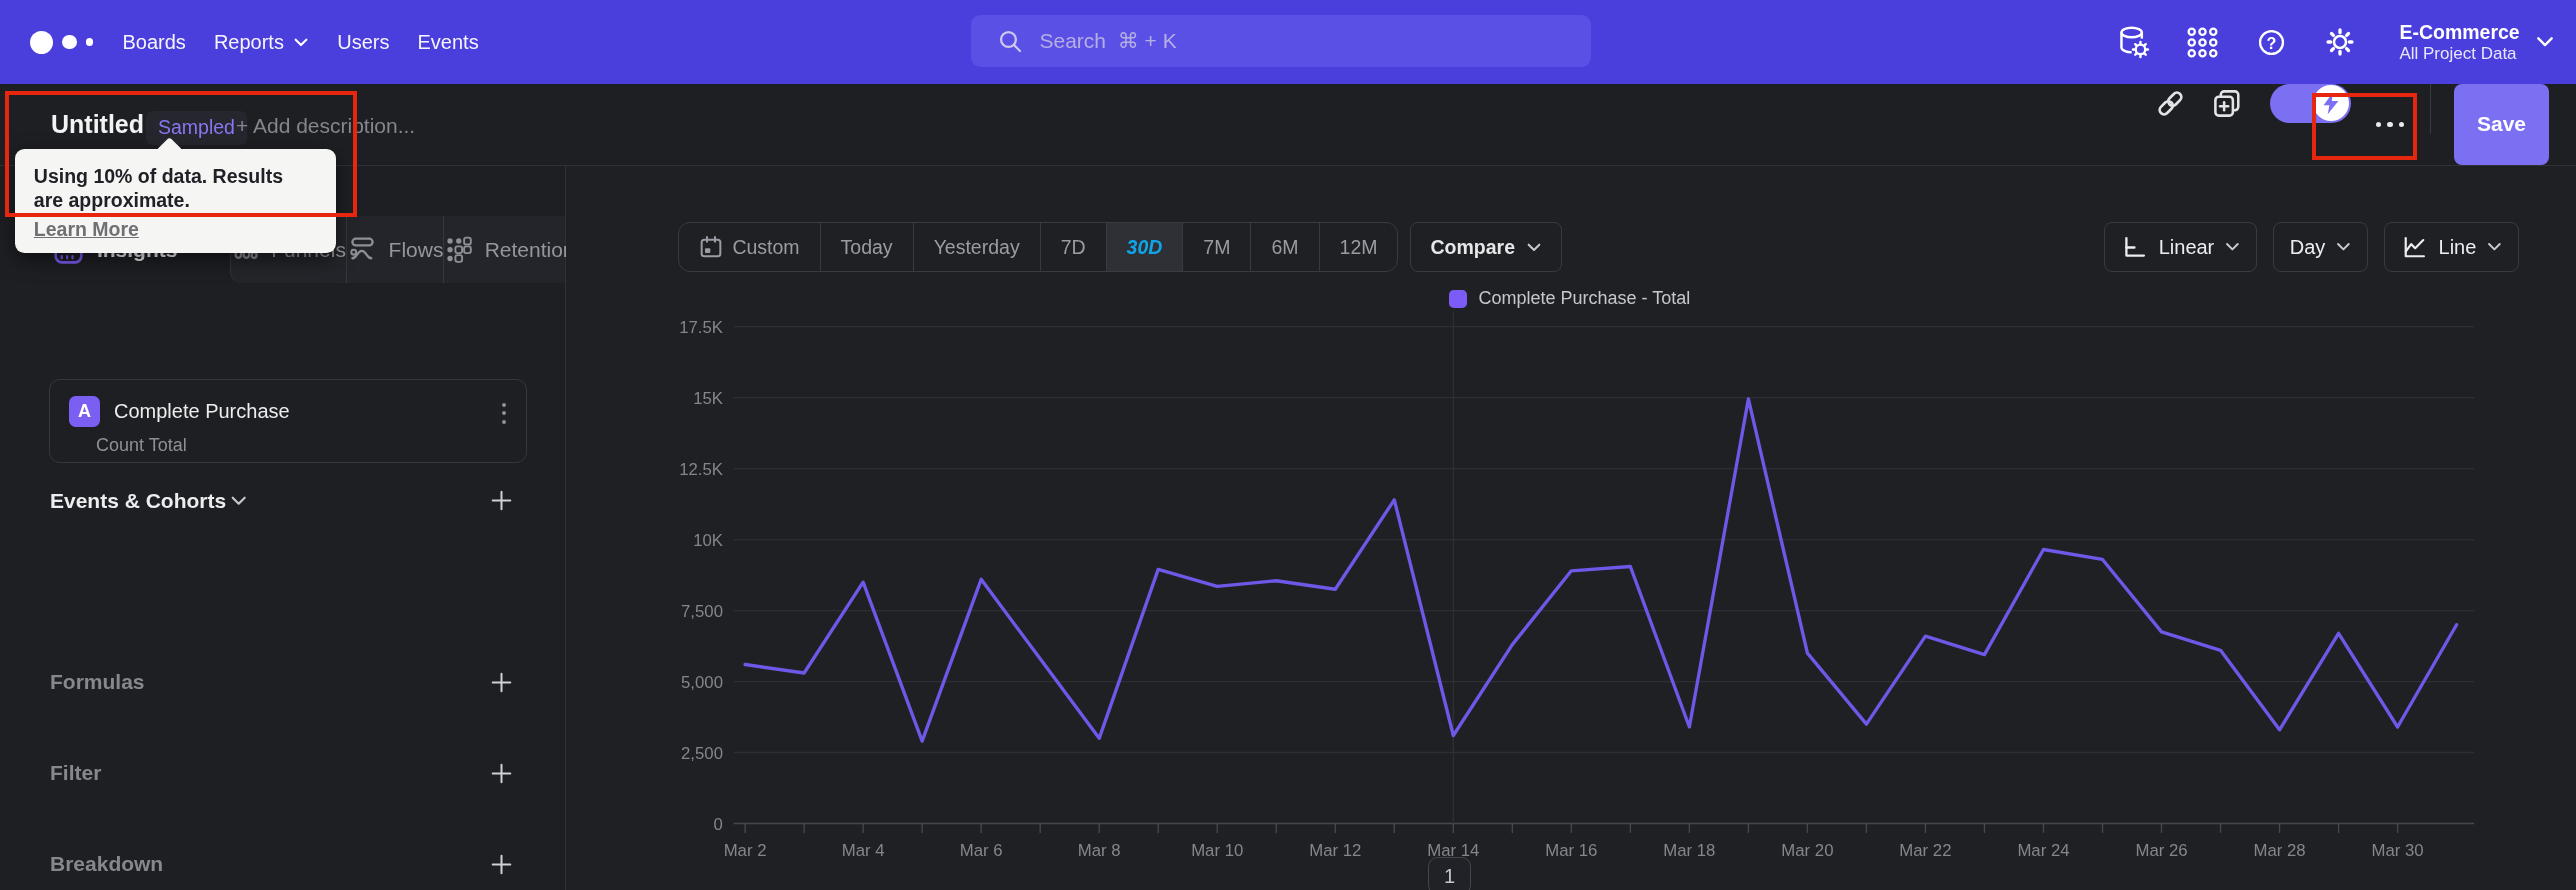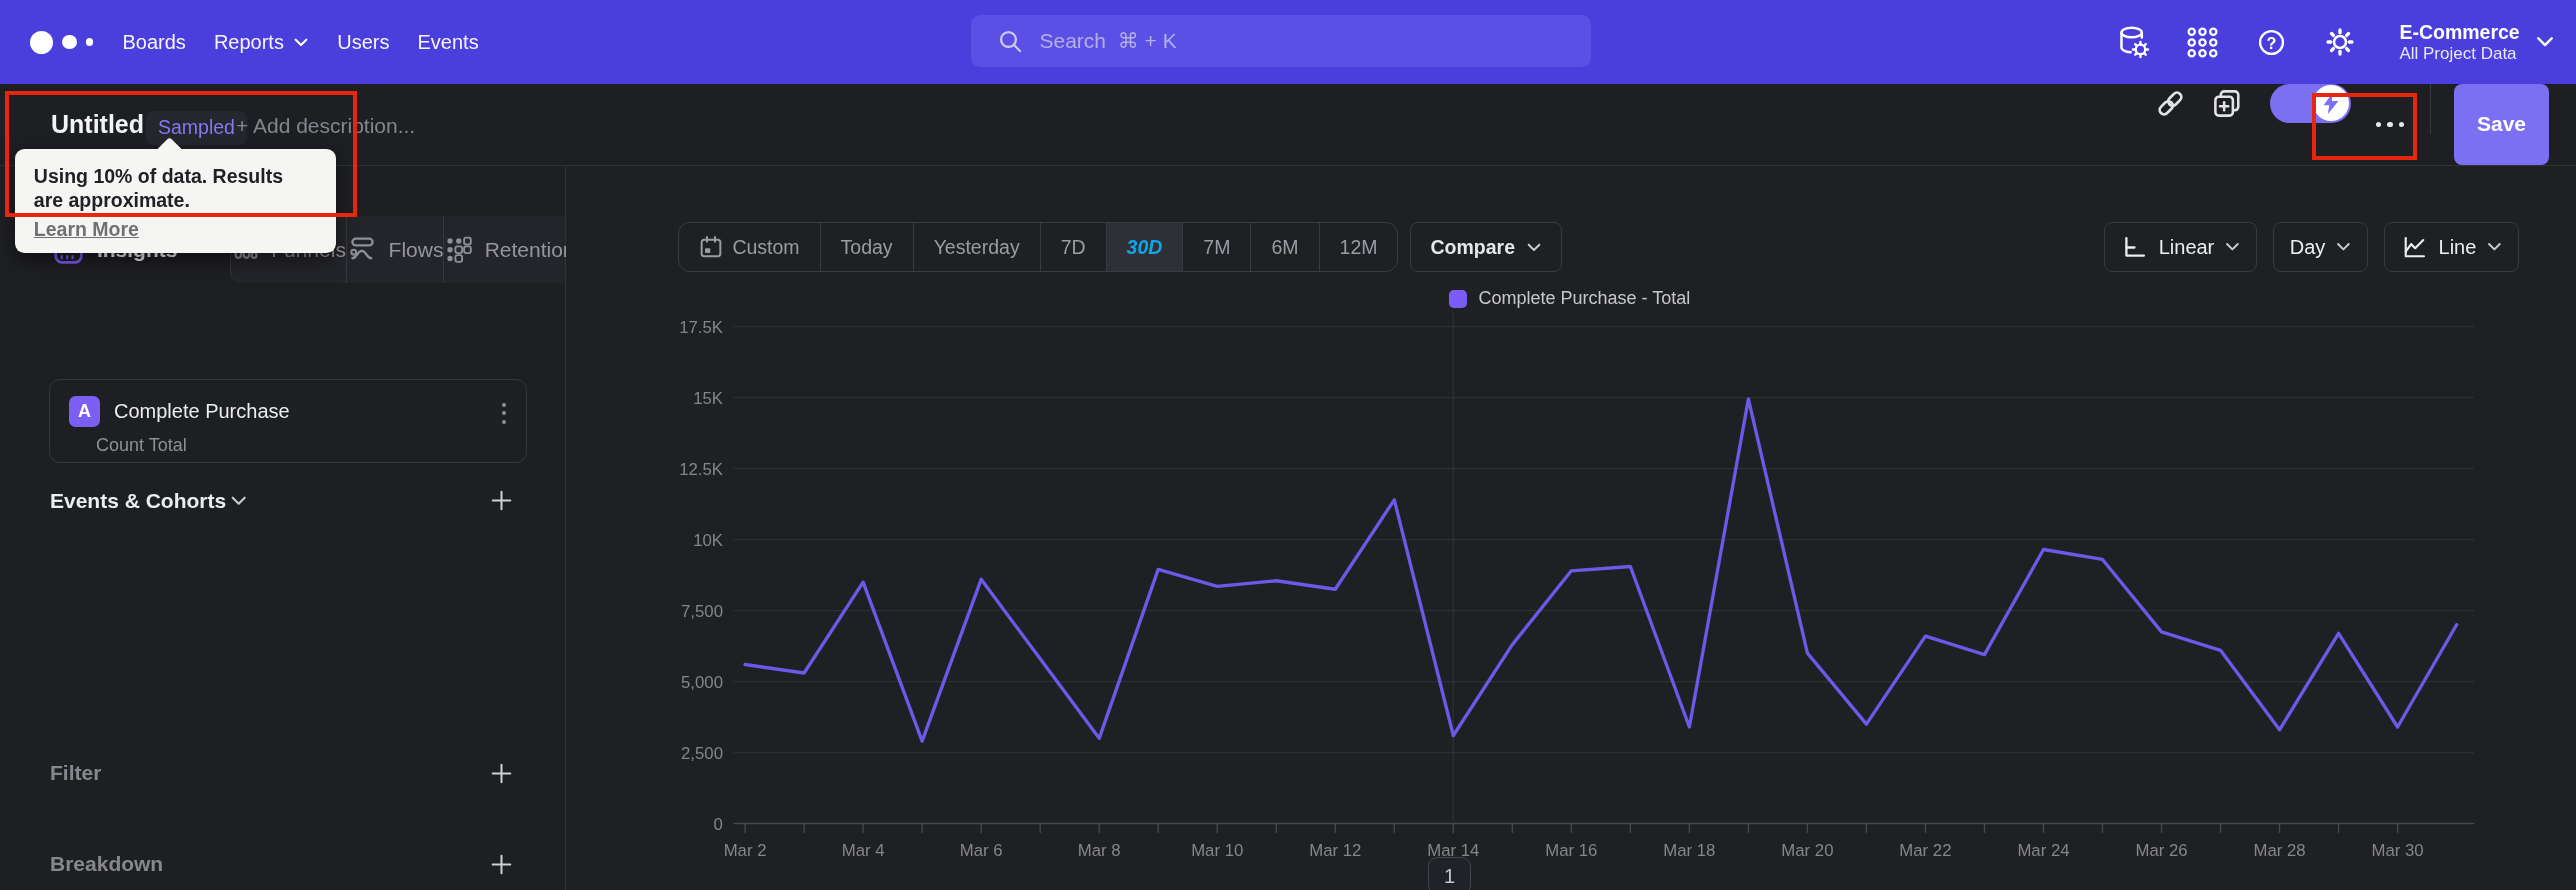--- a/index.html
+++ b/index.html
@@ -336,20 +336,31 @@
       <div class="ev-name">Complete Purchase</div>
       <div class="ev-metric">Count Total</div>
       <div class="kebab-v">
           <i></i>
           <i></i>
           <i></i>
         </div>
     </div>
 
     <div class="sb-section" style="top:339px;"></div>
+    <div class="sb-section" style="top:504px;">
+      <span>Formulas</span>
+      <div class="plus-btn" style="top:-1.3px;">
+        <svg width="23" height="23" viewBox="0 0 34 34">
+            <g stroke="#D0D1D5" stroke-width="3" stroke-linecap="round">
+              <line x1="17" y1="4" x2="17" y2="30"></line>
+              <line x1="4" y1="17" x2="30" y2="17"></line>
+            </g>
+          </svg>
+      </div>
+    </div>
     <div class="sb-section" style="top:595px;">
       <span>Filter</span>
       <div class="plus-btn" style="top:-1.3px;">
         <svg width="23" height="23" viewBox="0 0 34 34">
             <g stroke="#D0D1D5" stroke-width="3" stroke-linecap="round">
               <line x1="17" y1="4" x2="17" y2="30"></line>
               <line x1="4" y1="17" x2="30" y2="17"></line>
             </g>
           </svg>
       </div>

